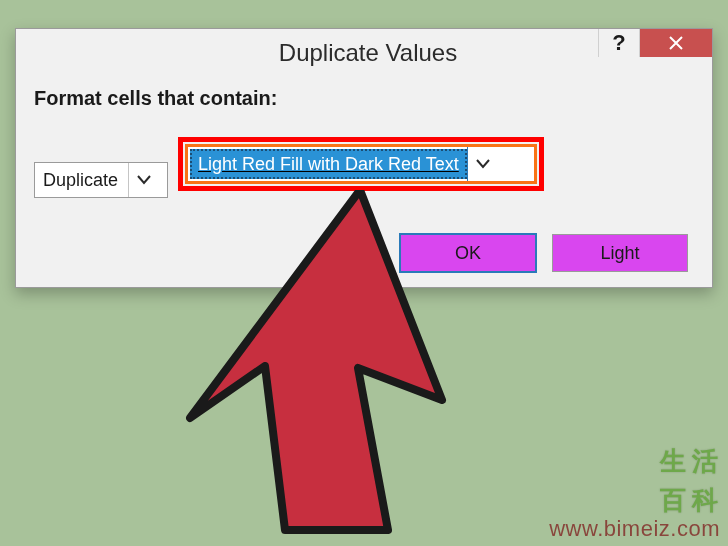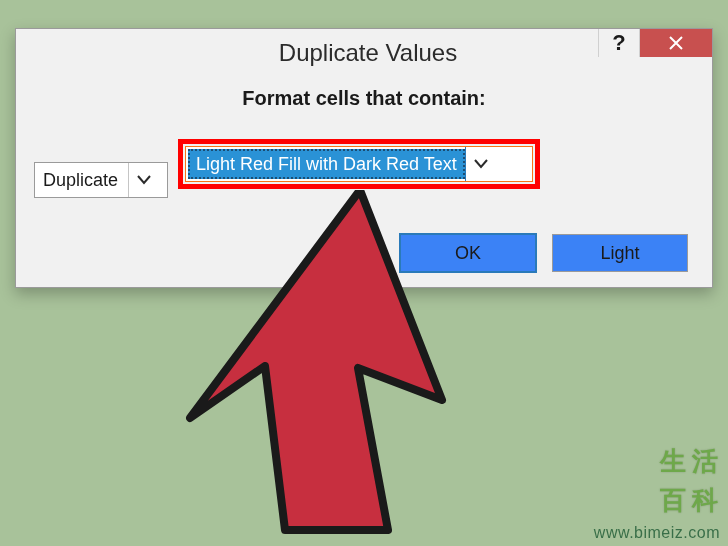--- a/index.html
+++ b/index.html
@@ -4,37 +4,37 @@
 <style>
   html,body{margin:0;padding:0;width:728px;height:546px;overflow:hidden;font-family:"Segoe UI",Tahoma,sans-serif;}
   .stage{position:relative;width:728px;height:546px;background:#a8c29a;}
   .dialog{position:absolute;left:15px;top:28px;width:696px;height:258px;background:#f1f1f1;border:1px solid #9a9a9a;box-shadow:0 6px 14px rgba(0,0,0,0.25);}
   .titlebar{height:48px;display:flex;align-items:center;justify-content:flex-end;position:relative;}
   .title-text{position:absolute;left:8px;right:0;text-align:center;font-size:24px;color:#2b2b2b;}
   .titlebar-buttons{display:flex;align-items:flex-start;height:100%;}
   .help-btn{width:40px;height:28px;display:flex;align-items:center;justify-content:center;font-size:22px;font-weight:bold;color:#1a1a1a;border-left:1px solid #d0d0d0;border-right:1px solid #d0d0d0;}
   .close-btn{width:72px;height:28px;background:#c8504f;display:flex;align-items:center;justify-content:center;}
   .close-btn svg{width:14px;height:14px;}
-  .body{padding:4px 18px 0 18px;text-align:center;}
+  .body{padding:4px 18px 0 18px;}
   .section-label{font-size:20px;font-weight:bold;color:#1a1a1a;margin:6px 0 20px 0;}
   .row{display:flex;align-items:center;gap:10px;}
   .combo{display:flex;align-items:center;background:#fff;border:1px solid #9a9a9a;height:34px;}
   .combo .val{padding:0 10px 0 8px;font-size:18px;color:#1a1a1a;white-space:nowrap;}
   .combo .arrow{width:30px;height:100%;display:flex;align-items:center;justify-content:center;border-left:1px solid #c5c5c5;}
   .combo .arrow svg{width:14px;height:10px;}
   .inline-label{font-size:20px;color:#1a1a1a;margin:0 4px 0 6px;}
   .hlbox{border:5px solid #ff0000;padding:2px;display:flex;align-items:center;}
-  .combo.selected{border:1px solid #f97316;}
+  .combo.selected{border:3px solid #f97316;text-decoration:underline;}
   .combo.selected .val{background:#2a92d6;color:#fff;border:2px dotted #1b4d73;padding:0 6px;margin:2px 0 2px 2px;line-height:26px;}
   .combo.selected .arrow{border-left:1px solid #2a7ab9;}
   .btnrow{display:flex;justify-content:flex-end;gap:16px;margin-top:36px;padding-right:6px;}
-  .btn{width:134px;height:36px;background:#3b82f6;border:1px solid #9a9a9a;display:flex;align-items:center;justify-content:center;font-size:18px;color:#1a1a1a;}
+  .btn{width:134px;height:36px;background:#d946ef;border:1px solid #9a9a9a;display:flex;align-items:center;justify-content:center;font-size:18px;color:#1a1a1a;}
   .btn.focus{border:1px solid #2a7ab9;outline:1px solid #2a7ab9;}
   .cursor{position:absolute;left:60px;top:190px;pointer-events:none;}
-  .watermark{position:absolute;right:8px;bottom:4px;font-size:16px;color:#14532d;opacity:0.75;letter-spacing:0.5px;}
+  .watermark{position:absolute;right:8px;bottom:4px;font-size:22px;color:#7f1d1d;opacity:0.75;letter-spacing:0.5px;}
   .cjk-mark{position:absolute;right:10px;bottom:28px;display:grid;grid-template-columns:auto auto;gap:4px 6px;}
   .cjk-mark span{font-size:26px;font-weight:bold;color:#6ea84a;text-shadow:0 0 2px rgba(0,0,0,0.2);}
 </style>
 </head>
 <body>
 
 <div class="stage">
 
   <div class="dialog">
 

